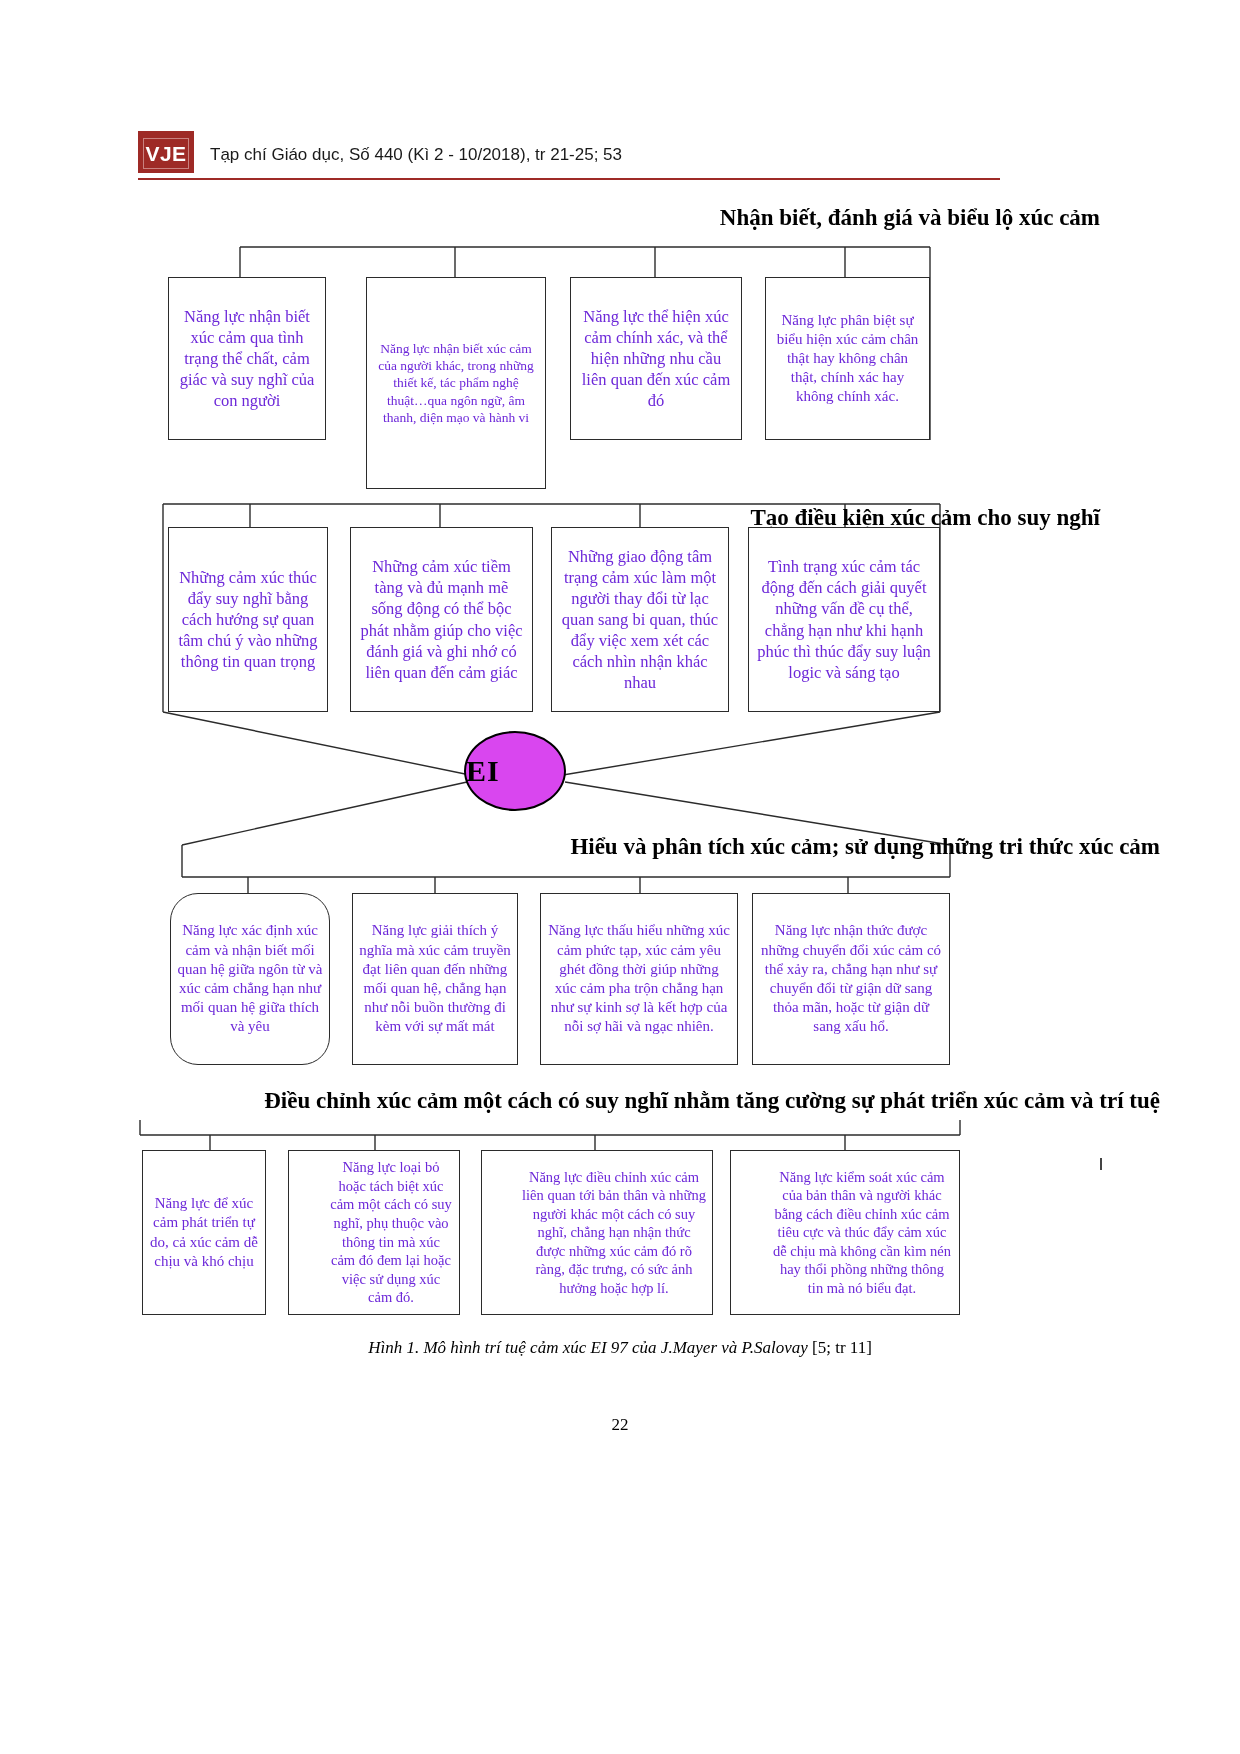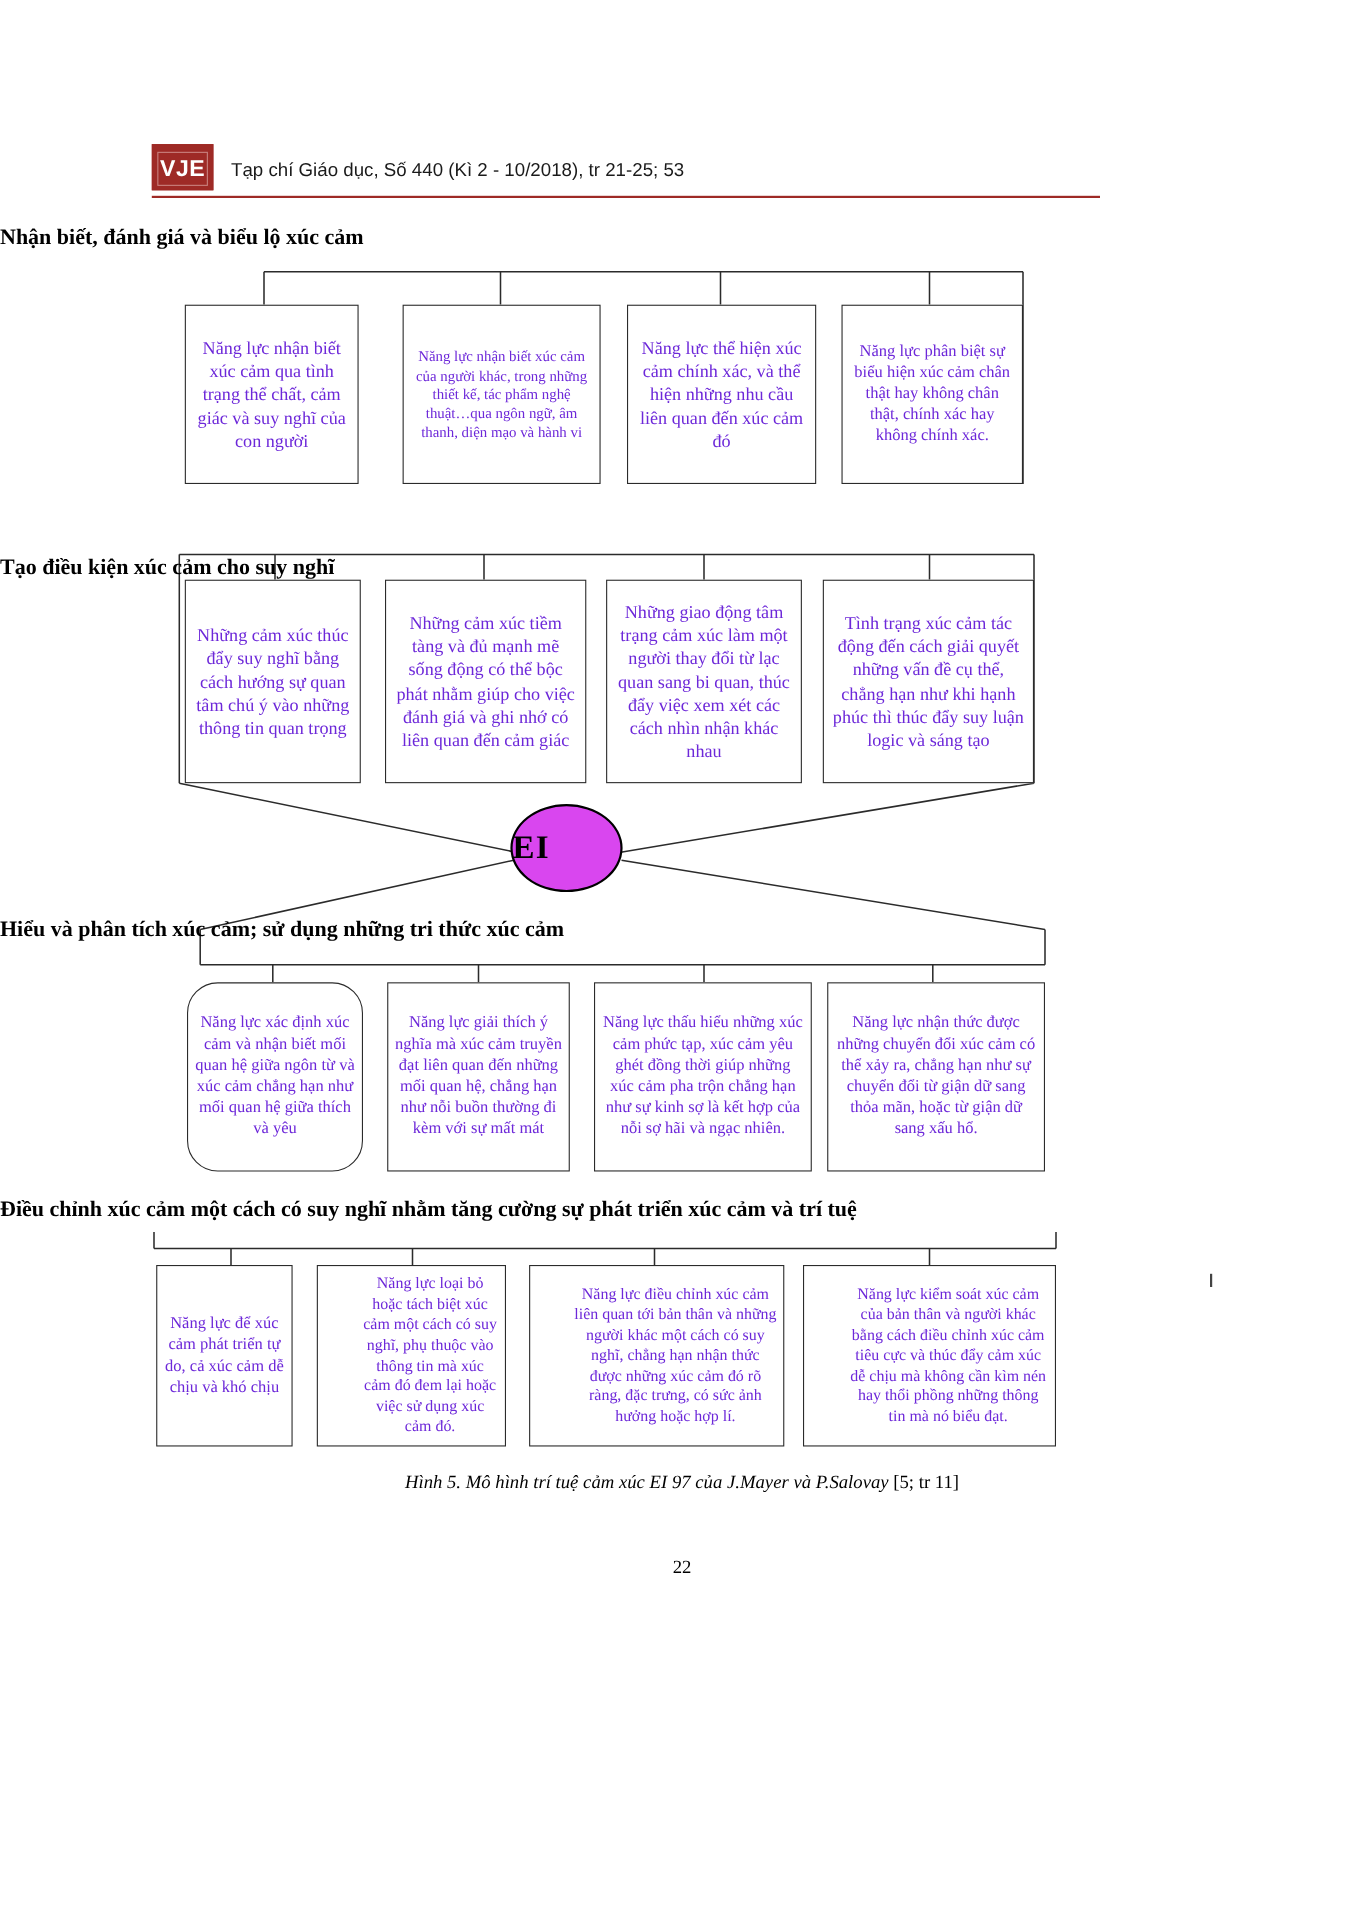--- a/index.html
+++ b/index.html
@@ -88,24 +88,24 @@
     height: 1754px;
     pointer-events: none;
   }
   .diagram svg { display: block; }
 
   
   .section-title {
     position: absolute;
     font-family: "Liberation Serif", "DejaVu Serif", serif;
     font-weight: bold;
-    font-size: 20px;
+    font-size: 23px;
     color: #000;
     white-space: nowrap;
-    text-align: left;
+    text-align: right;
   }
   #title-1 { left: 0;    top: 205px; width: 1100px; }
   #title-2 { left: 0;    top: 464px; width: 1100px; margin-top: 41px; }
   #title-3 { left: 0;    top: 834px; width: 1160px; }
   #title-4 { left: 0;    top: 1088px; width: 1160px; }
 
   
   .node {
     position: absolute;
     border: 1.4px solid #2b2b2b;
@@ -235,21 +235,21 @@
         <path d="M 960 1120 L 960 1135"></path>
       </g>
     </svg>
   </div>
 
   <div class="section-title" id="title-1">Nhận biết, đánh giá và biểu lộ xúc cảm</div>
 
   <div class="node sz-a" style="left:168px; top:277px; width:158px; height:163px;">
     <span>Năng lực nhận biết xúc cảm qua tình trạng thể chất, cảm giác và suy nghĩ của con người</span>
   </div>
-  <div class="node sz-b" style="left:366px; top:277px; width:180px; height:163px;justify-content:flex-end;">
+  <div class="node sz-b" style="left:366px; top:277px; width:180px; height:212px;justify-content:flex-end;">
     <span>Năng lực nhận biết xúc cảm của người khác, trong những thiết kế, tác phẩm nghệ thuật…qua ngôn ngữ, âm thanh, diện mạo và hành vi</span>
   </div>
   <div class="node sz-a" style="left:570px; top:277px; width:172px; height:163px;">
     <span>Năng lực thể hiện xúc cảm chính xác, và thể hiện những nhu cầu liên quan đến xúc cảm đó</span>
   </div>
   <div class="node sz-c" style="left:765px; top:277px; width:165px; height:163px;">
     <span>Năng lực phân biệt sự biểu hiện xúc cảm chân thật hay không chân thật, chính xác hay không chính xác.</span>
   </div>
 
   <div class="section-title" id="title-2">Tạo điều kiện xúc cảm cho suy nghĩ</div>
@@ -297,19 +297,19 @@
   <div class="node sz-d" style="left:481px; top:1150px; width:232px; height:165px;">
     <span>Năng lực điều chỉnh xúc cảm liên quan tới bản thân và những người khác một cách có suy nghĩ, chẳng hạn nhận thức được những xúc cảm đó rõ ràng, đặc trưng, có sức ảnh hưởng hoặc hợp lí.</span>
   </div>
   <div class="node sz-d" style="left:730px; top:1150px; width:230px; height:165px;">
     <span>Năng lực kiểm soát xúc cảm của bản thân và người khác bằng cách điều chỉnh xúc cảm tiêu cực và thúc đẩy cảm xúc dễ chịu mà không cần kìm nén hay thổi phồng những thông tin mà nó biểu đạt.</span>
   </div>
 
   <div class="edge-tick"></div>
 
   <div class="caption">
-    <span>Hình 5. Mô hình trí tuệ cảm xúc EI 97 của J.Mayer và P.Salovay</span>
+    <span>Hình 1. Mô hình trí tuệ cảm xúc EI 97 của J.Mayer và P.Salovay</span>
     <span class="plain">[5; tr 11]</span>
   </div>
 
   <div class="folio">22</div>
 
 </div>
 
 </body></html>

